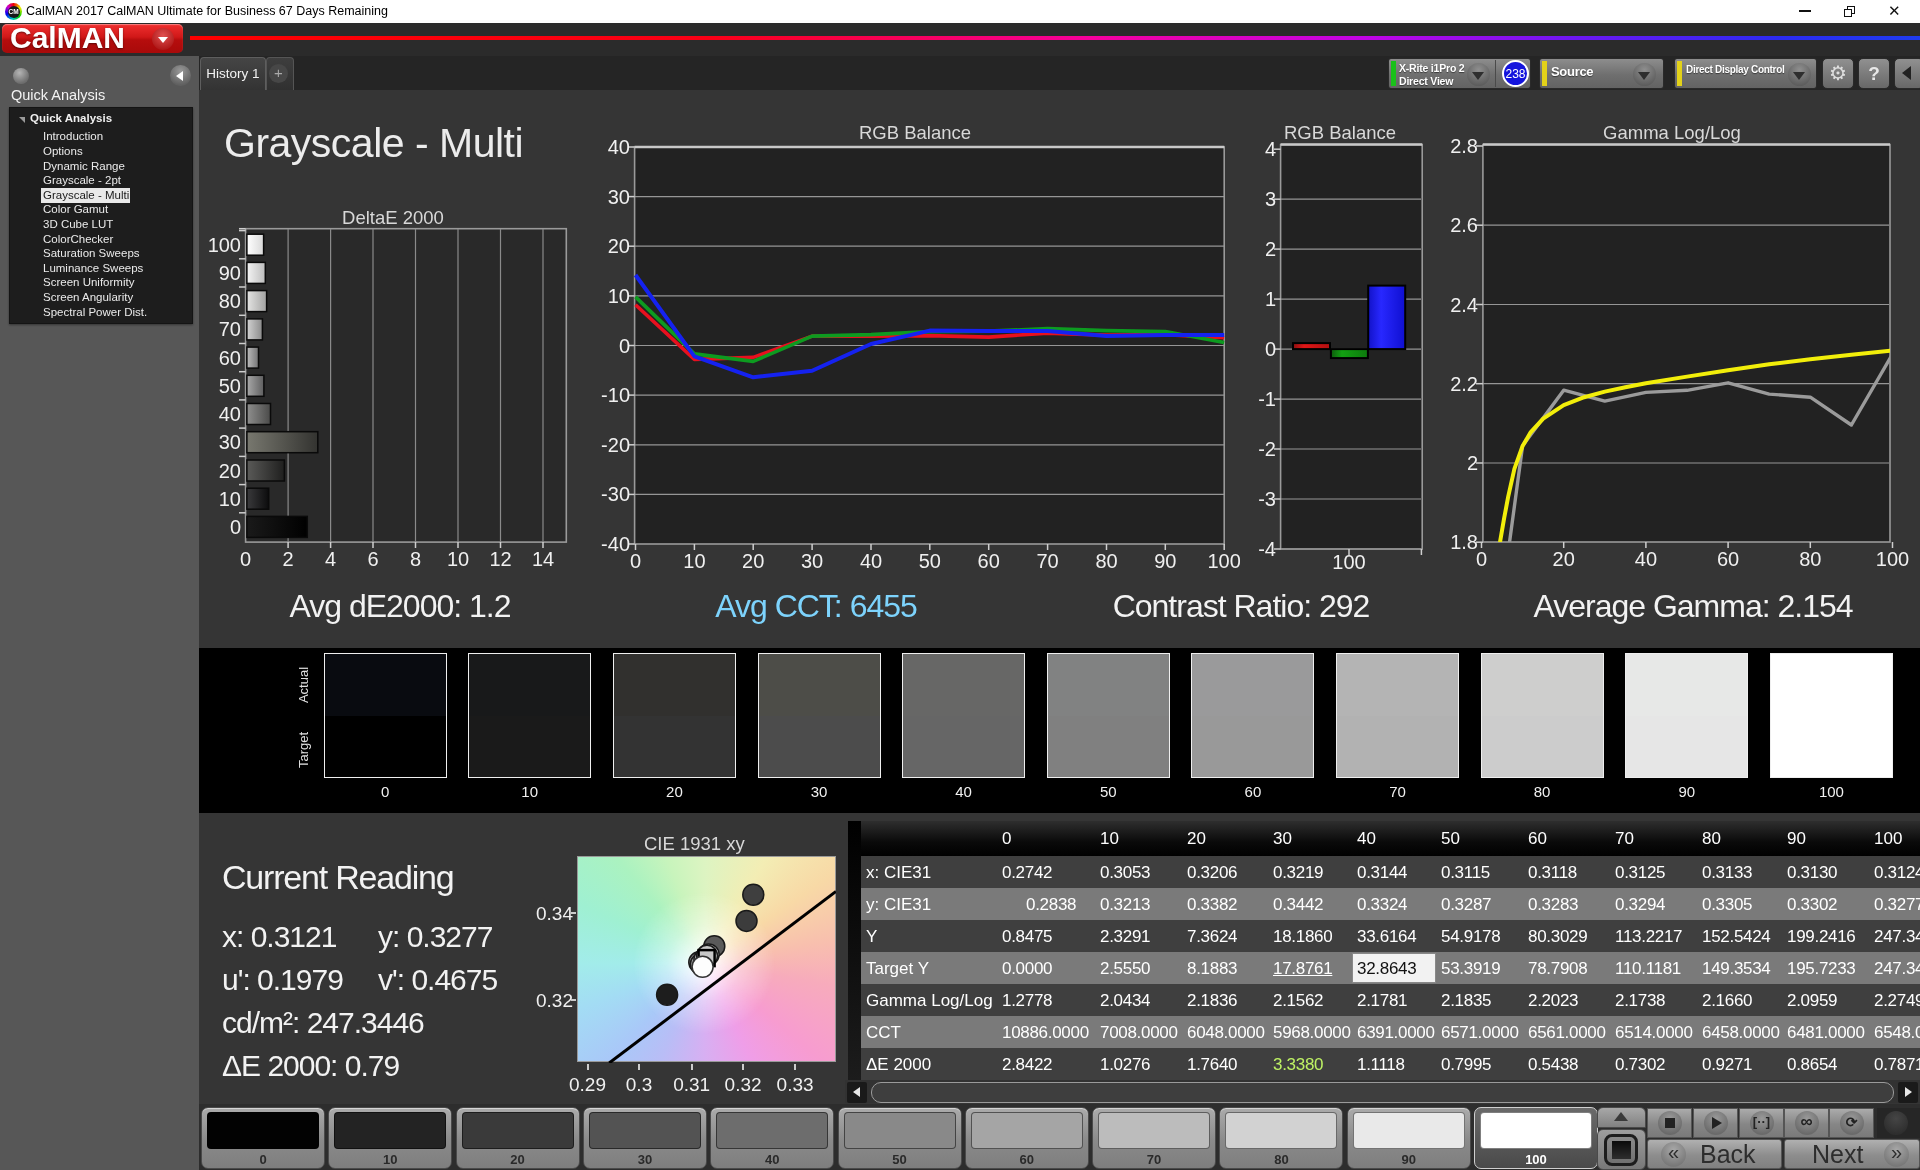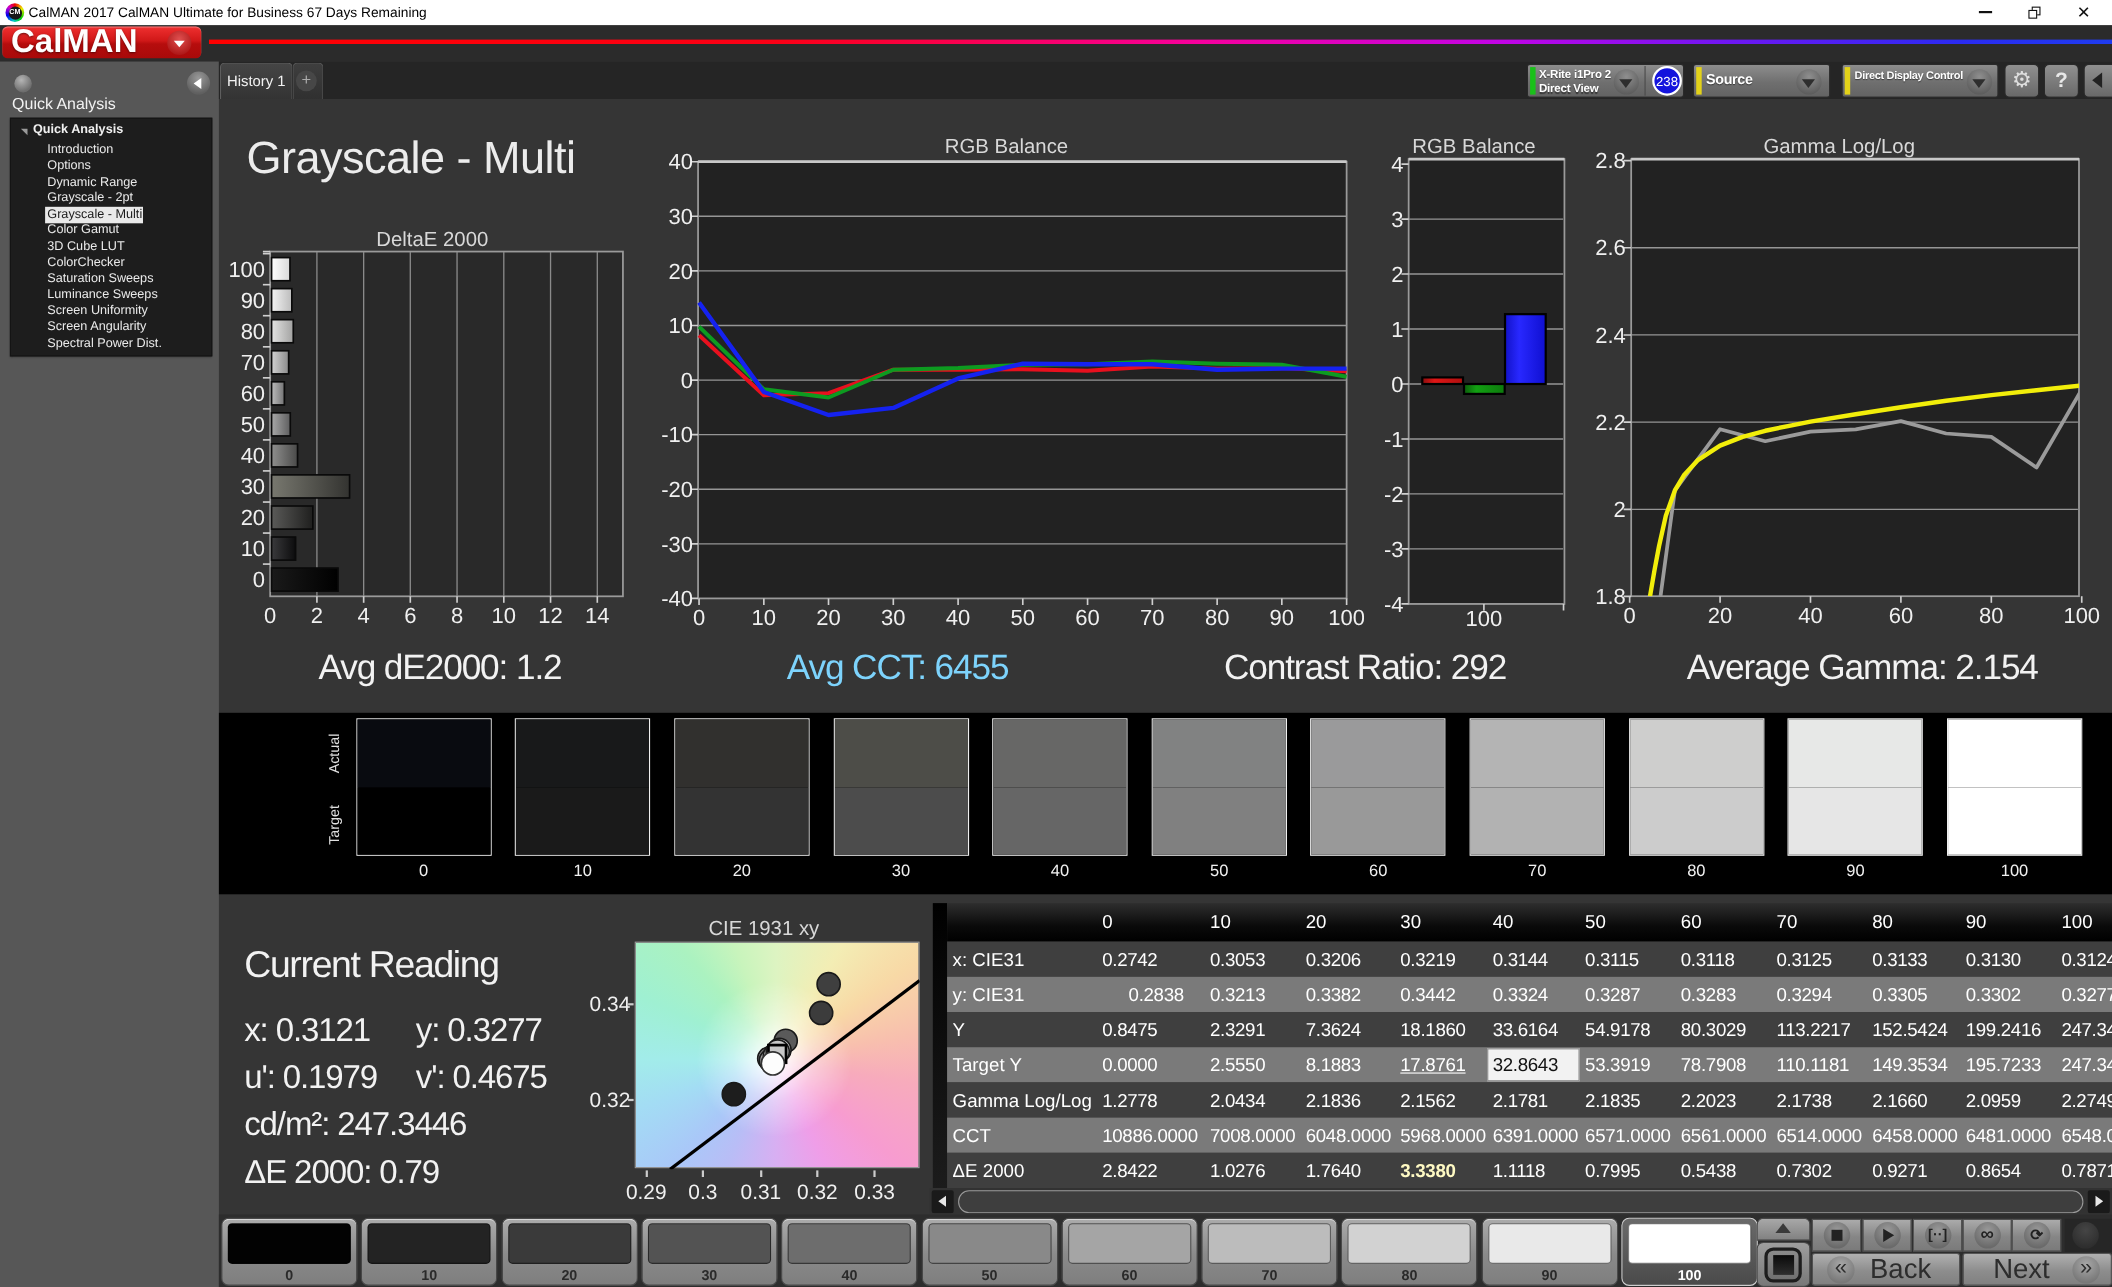--- a/index.html
+++ b/index.html
@@ -535,21 +535,21 @@
   <div class="abs" style="left:754px;top:7px;font-size:17px;letter-spacing:-0.3px;color:#fff;white-space:nowrap;">6514.0000</div>
   <div class="abs" style="left:841px;top:7px;font-size:17px;letter-spacing:-0.3px;color:#fff;white-space:nowrap;">6458.0000</div>
   <div class="abs" style="left:926px;top:7px;font-size:17px;letter-spacing:-0.3px;color:#fff;white-space:nowrap;">6481.0000</div>
   <div class="abs" style="left:1013px;top:7px;font-size:17px;letter-spacing:-0.3px;color:#fff;white-space:nowrap;">6548.0</div>
  </div>
  <div class="abs" style="left:16px;top:230px;width:1059px;height:32px;background:#3f3f3f;">
   <div class="abs" style="left:5px;top:7px;font-size:17px;color:#fff;white-space:nowrap;">ΔE 2000</div>
   <div class="abs" style="left:141px;top:7px;font-size:17px;letter-spacing:-0.3px;color:#fff;white-space:nowrap;">2.8422</div>
   <div class="abs" style="left:239px;top:7px;font-size:17px;letter-spacing:-0.3px;color:#fff;white-space:nowrap;">1.0276</div>
   <div class="abs" style="left:326px;top:7px;font-size:17px;letter-spacing:-0.3px;color:#fff;white-space:nowrap;">1.7640</div>
-  <div class="abs" style="left:412px;top:7px;font-size:17px;letter-spacing:-0.3px;color:#fef9c3;white-space:nowrap;font-weight:bold;">3.3380</div>
+  <div class="abs" style="left:412px;top:7px;font-size:17px;letter-spacing:-0.3px;color:#bef264;white-space:nowrap;">3.3380</div>
   <div class="abs" style="left:496px;top:7px;font-size:17px;letter-spacing:-0.3px;color:#fff;white-space:nowrap;">1.1118</div>
   <div class="abs" style="left:580px;top:7px;font-size:17px;letter-spacing:-0.3px;color:#fff;white-space:nowrap;">0.7995</div>
   <div class="abs" style="left:667px;top:7px;font-size:17px;letter-spacing:-0.3px;color:#fff;white-space:nowrap;">0.5438</div>
   <div class="abs" style="left:754px;top:7px;font-size:17px;letter-spacing:-0.3px;color:#fff;white-space:nowrap;">0.7302</div>
   <div class="abs" style="left:841px;top:7px;font-size:17px;letter-spacing:-0.3px;color:#fff;white-space:nowrap;">0.9271</div>
   <div class="abs" style="left:926px;top:7px;font-size:17px;letter-spacing:-0.3px;color:#fff;white-space:nowrap;">0.8654</div>
   <div class="abs" style="left:1013px;top:7px;font-size:17px;letter-spacing:-0.3px;color:#fff;white-space:nowrap;">0.7871</div>
  </div>
  <div class="abs" style="left:507px;top:135px;width:84px;height:30px;background:#f2f2f2;border:1px solid #888;">
       <div class="abs" style="left:4px;top:5px;font-size:17px;letter-spacing:-0.3px;color:#111;">32.8643</div>

